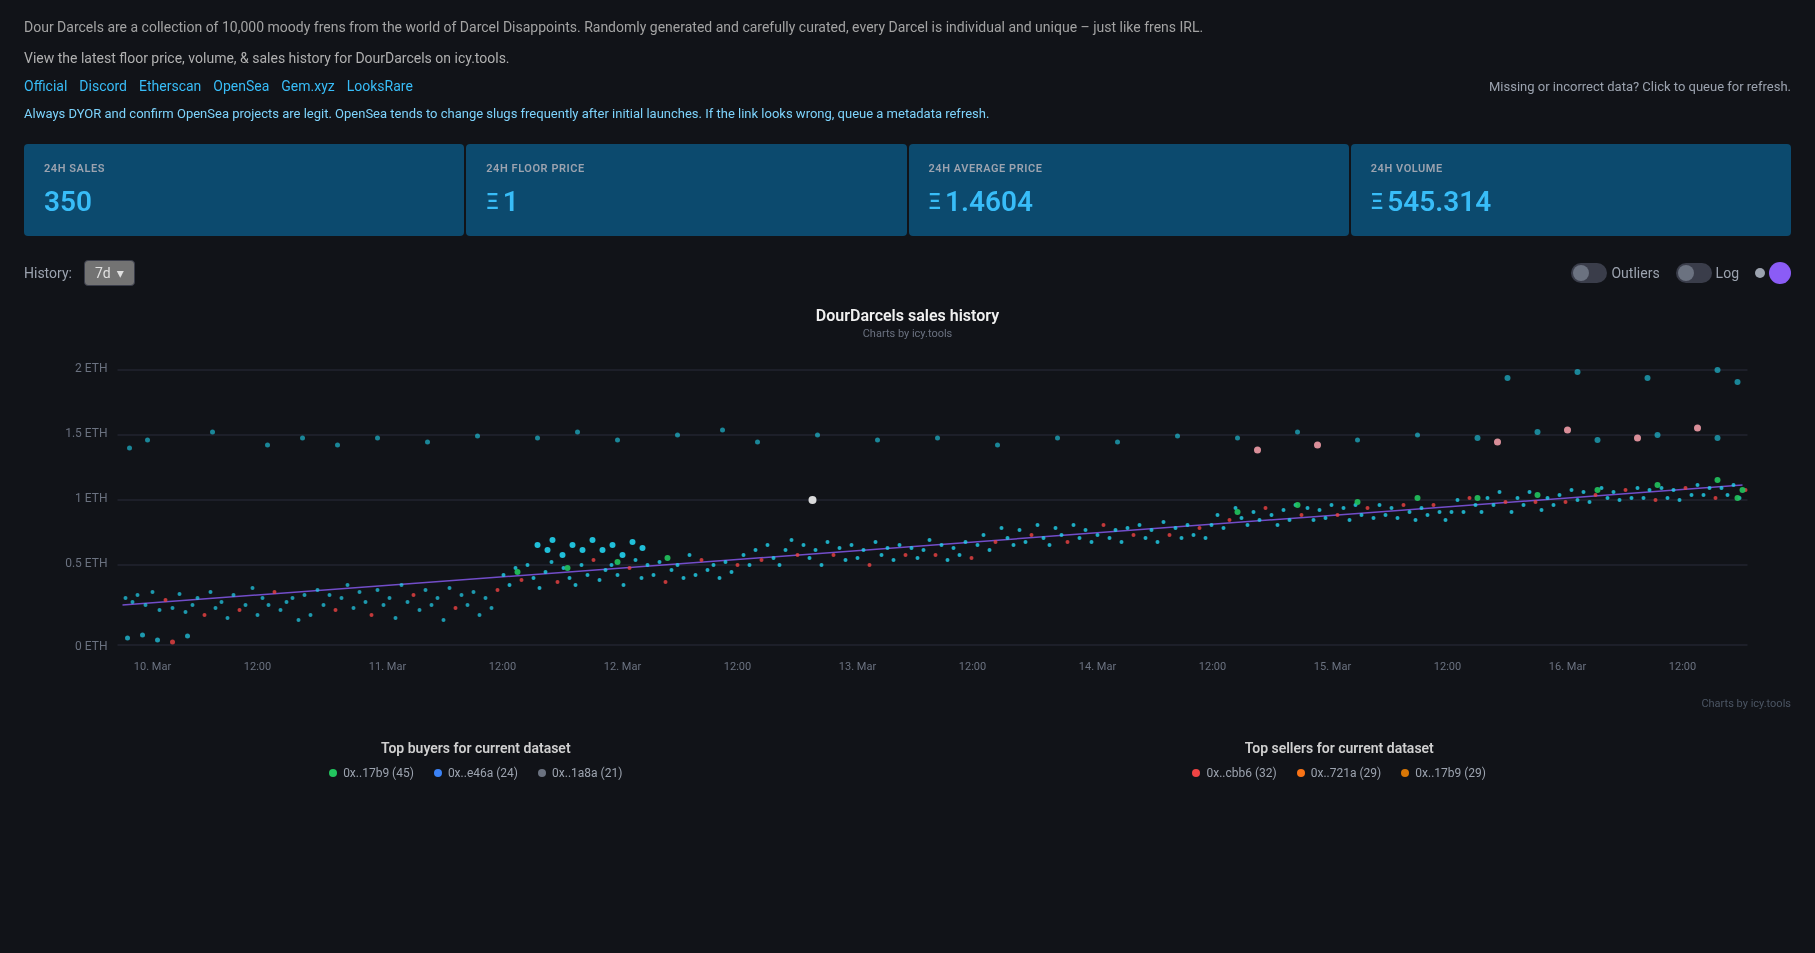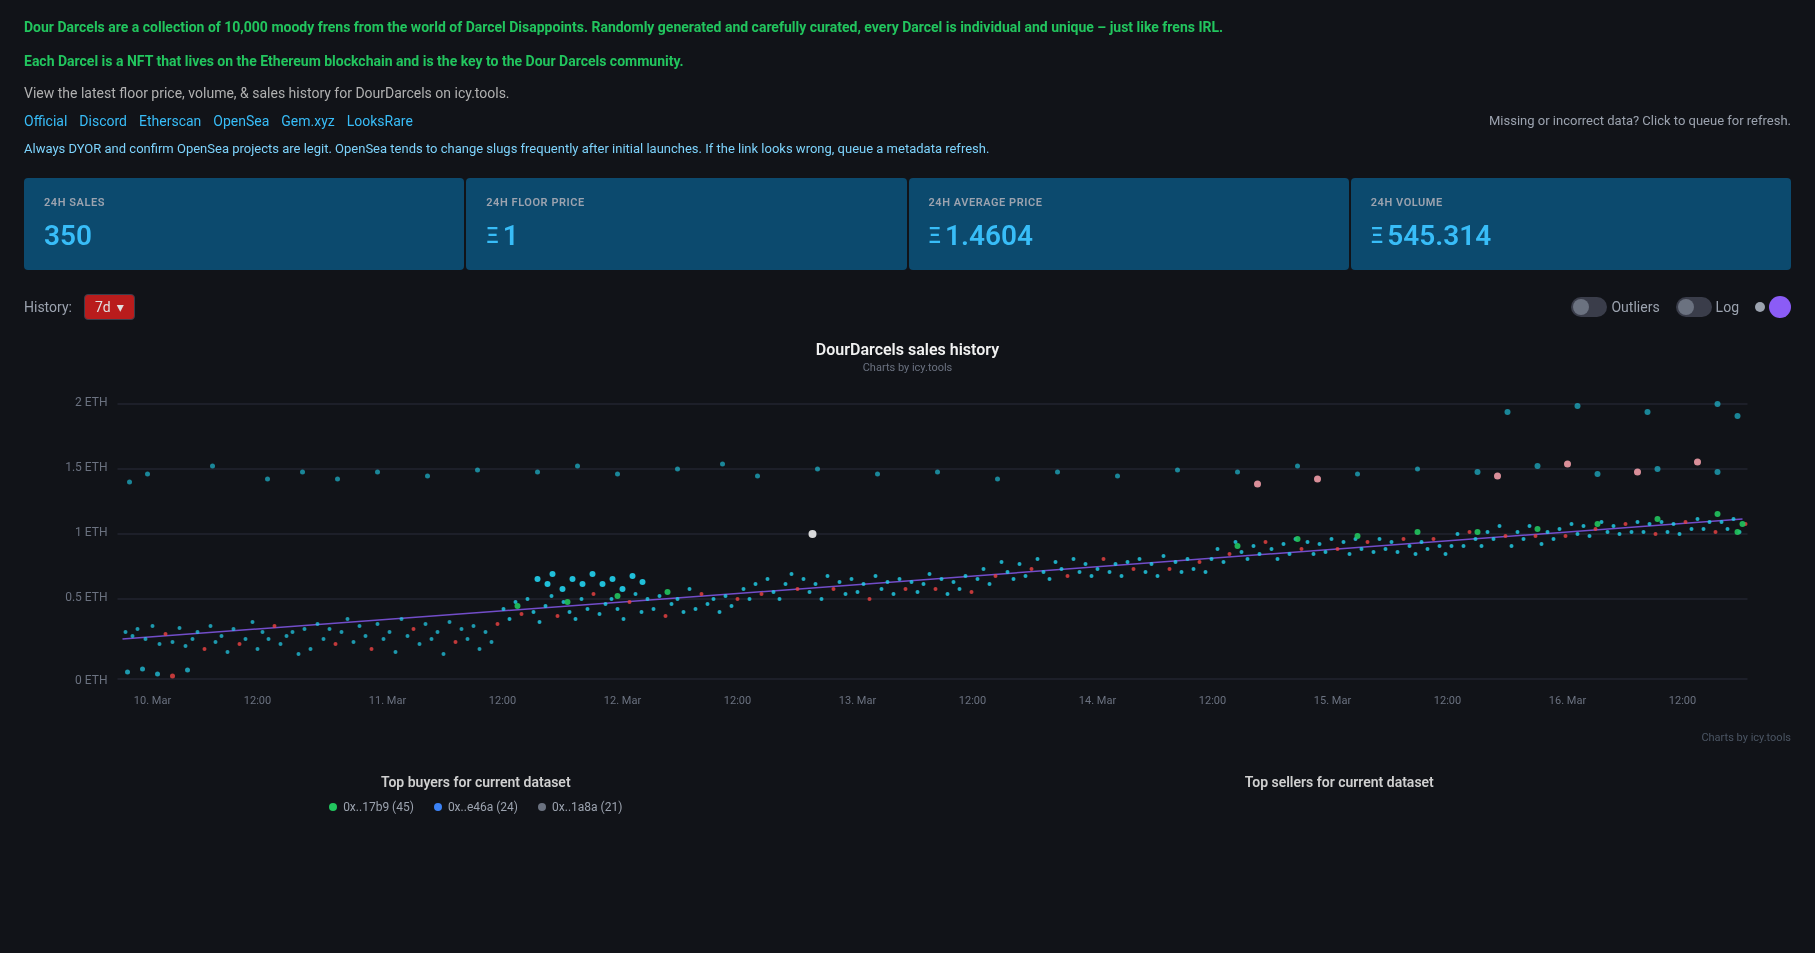--- a/index.html
+++ b/index.html
@@ -8,25 +8,24 @@
       color: #e0e0e0;
       font-family: -apple-system, BlinkMacSystemFont, 'Segoe UI', Roboto, sans-serif;
       font-size: 14px;
     }
     .page-wrapper {
       max-width: 1815px;
       margin: 0 auto;
       padding: 16px 24px;
     }
     .description {
-      color: #22c55e;
+      color: #a3a3a3;
       line-height: 1.6;
       margin-bottom: 12px;
       font-size: 14px;
-      font-weight: bold;
     }
     .view-text {
       color: #b0b0b0;
       margin-bottom: 12px;
       font-size: 14px;
     }
     .links-row {
       display: flex;
       align-items: center;
       justify-content: space-between;
@@ -112,21 +111,21 @@
     .history-control {
       display: flex;
       align-items: center;
       gap: 12px;
     }
     .history-label {
       color: #9ca3af;
       font-size: 14px;
     }
     .history-select {
-      background: #b91c1c;
+      background: #737373;
       color: #e0e0e0;
       border: 1px solid #3a3d4a;
       border-radius: 4px;
       padding: 4px 10px;
       font-size: 14px;
       cursor: pointer;
       display: flex;
       align-items: center;
       gap: 6px;
     }
@@ -241,21 +240,20 @@
       height: 8px;
       border-radius: 50%;
     }
   </style>
 </head>
 <body>
 
 <div class="page-wrapper">
 
   <p class="description">Dour Darcels are a collection of 10,000 moody frens from the world of Darcel Disappoints. Randomly generated and carefully curated, every Darcel is individual and unique – just like frens IRL.</p>
-  <p class="description">Each Darcel is a NFT that lives on the Ethereum blockchain and is the key to the Dour Darcels community.</p>
   <p class="view-text">View the latest floor price, volume, &amp; sales history for DourDarcels on icy.tools.</p>
 
   <div class="links-row">
     <div class="links-left">
       <a class="link-item" href="#">Official</a>
       <a class="link-item" href="#">Discord</a>
       <a class="link-item" href="#">Etherscan</a>
       <a class="link-item" href="#">OpenSea</a>
       <a class="link-item" href="#">Gem.xyz</a>
       <a class="link-item" href="#">LooksRare</a>
@@ -748,15 +746,29 @@
           <span>0x..e46a (24)</span>
         </div>
         <div class="legend-item">
           <div class="legend-dot" style="background:#6b7280;"></div>
           <span>0x..1a8a (21)</span>
         </div>
       </div>
     </div>
     <div class="legend-section">
       <div class="legend-title">Top sellers for current dataset</div>
+      <div class="legend-items">
+        <div class="legend-item">
+          <div class="legend-dot" style="background:#ef4444;"></div>
+          <span>0x..cbb6 (32)</span>
+        </div>
+        <div class="legend-item">
+          <div class="legend-dot" style="background:#f97316;"></div>
+          <span>0x..721a (29)</span>
+        </div>
+        <div class="legend-item">
+          <div class="legend-dot" style="background:#d97706;"></div>
+          <span>0x..17b9 (29)</span>
+        </div>
+      </div>
     </div>
   </div>
 </div>
 
 </body></html>

